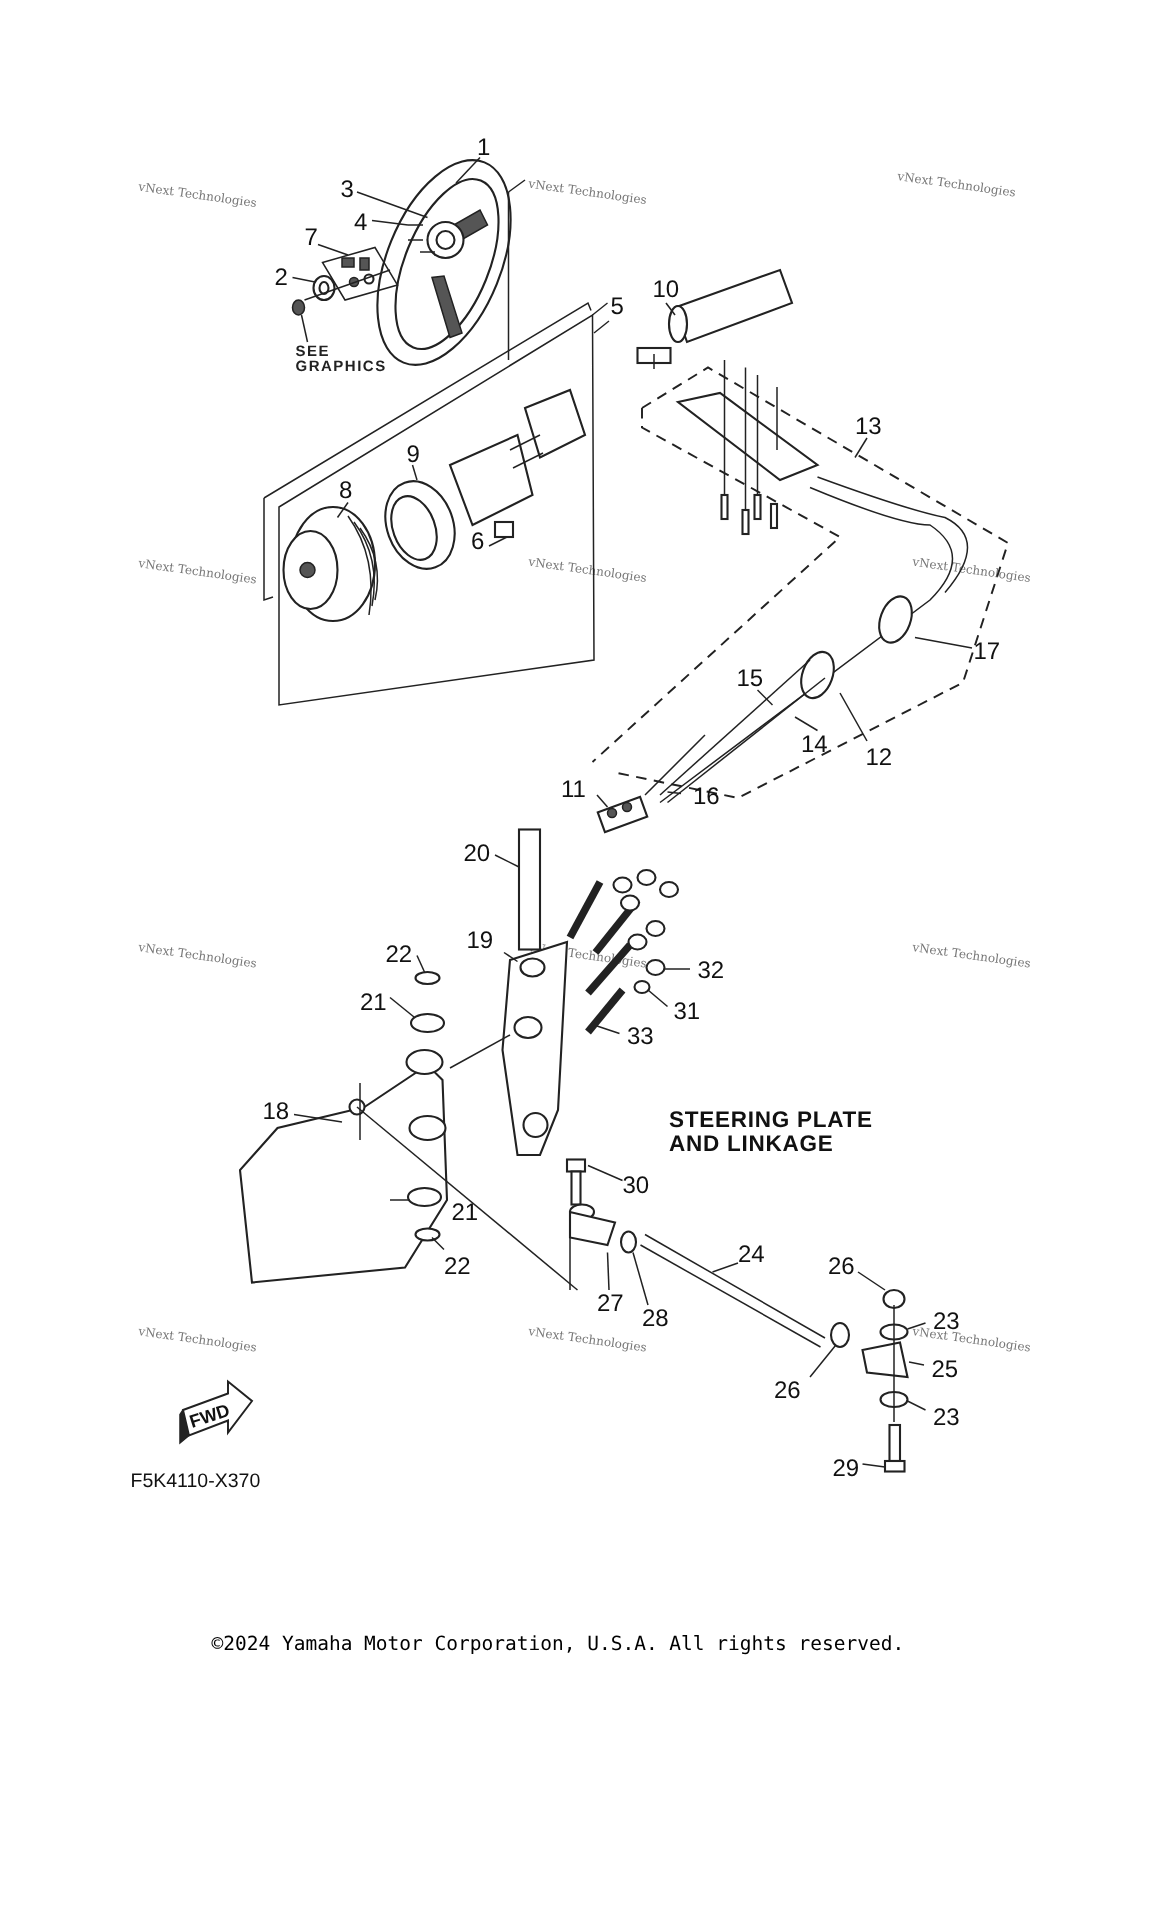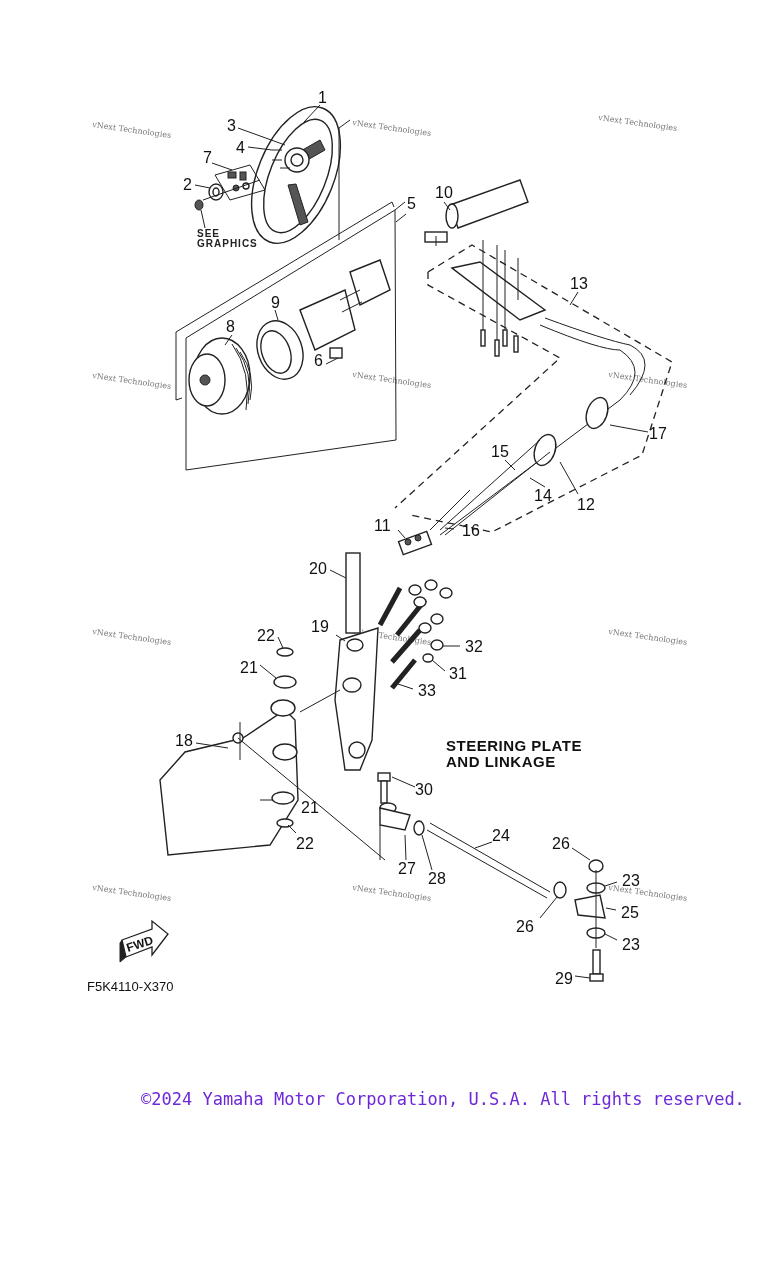--- a/index.html
+++ b/index.html
@@ -7,21 +7,21 @@
   #diagram{position:absolute;left:0;top:0;width:768px;height:1280px;}
   .callout{font-family:"Liberation Sans",sans-serif;font-size:16px;fill:#111;}
   .title{font-family:"Liberation Sans",sans-serif;font-weight:bold;font-size:15px;fill:#111;letter-spacing:0.5px;}
   .note{font-family:"Liberation Sans",sans-serif;font-weight:bold;font-size:10px;fill:#222;letter-spacing:1px;}
   .code{font-family:"Liberation Sans",sans-serif;font-size:13px;fill:#111;}
   .wm{font-family:"DejaVu Serif",serif;font-size:8px;fill:#777;}
   .ln{stroke:#222;stroke-width:1;fill:none;}
   .part{stroke:#222;stroke-width:1.4;fill:#fff;}
   .dark{stroke:#222;stroke-width:1;fill:#555;}
   .dash{stroke:#222;stroke-width:1.3;fill:none;stroke-dasharray:7 5;}
-  #copyright{position:absolute;left:141px;top:1089px;font-family:"DejaVu Sans Mono",monospace;font-size:17px;color:#6d28d9;white-space:nowrap;}
+  #copyright{position:absolute;left:141px;top:1089px;font-family:"DejaVu Sans Mono",monospace;font-size:13px;color:#000000;white-space:nowrap;}
 </style>
 </head>
 <body>
 
 <svg id="diagram" viewBox="0 0 768 1280" xmlns="http://www.w3.org/2000/svg">
 
   <g>
     <text class="wm" x="92" y="127" transform="rotate(8 92 127)">vNext Technologies</text>
     <text class="wm" x="352" y="125" transform="rotate(8 352 125)">vNext Technologies</text>
     <text class="wm" x="598" y="120" transform="rotate(8 598 120)">vNext Technologies</text>

